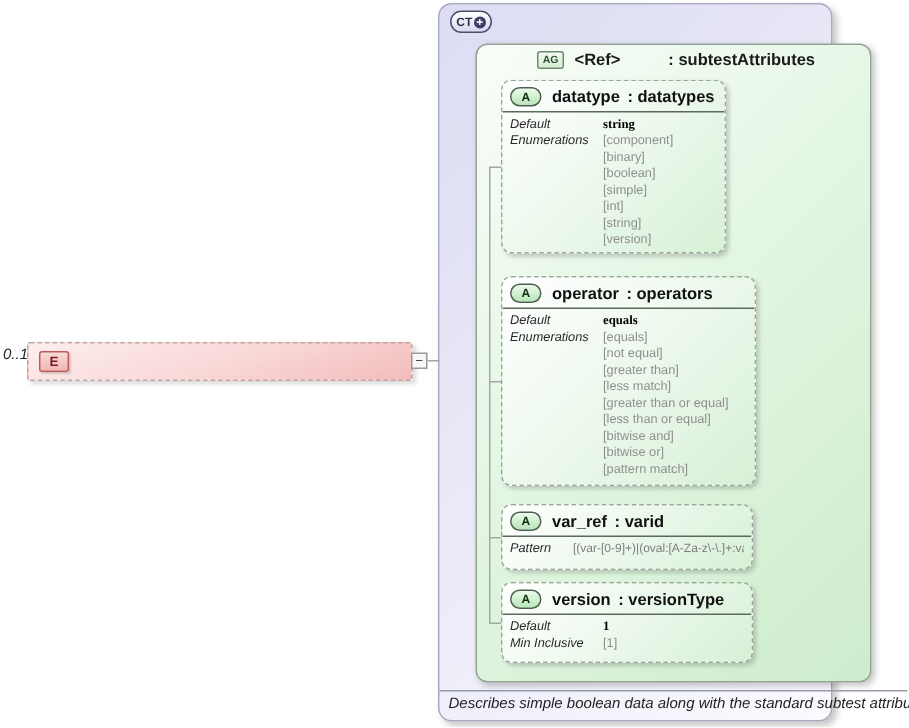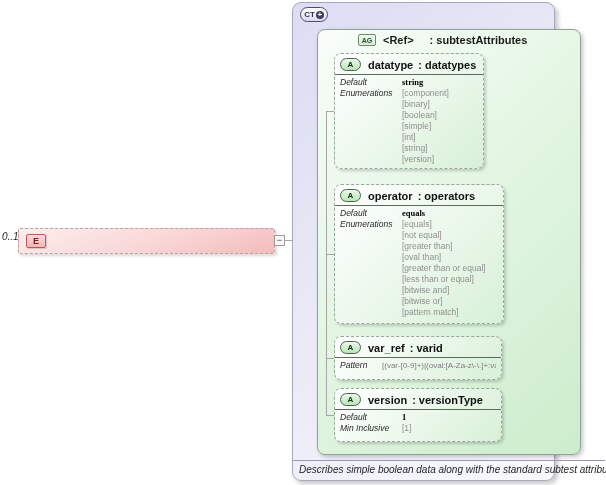--- a/index.html
+++ b/index.html
@@ -57,21 +57,21 @@
     background:linear-gradient(135deg,#f9fdf9 0%,#e3f6e3 45%,#cdeccd 100%);
     box-shadow:2px 2px 4px rgba(0,0,0,0.22);
   }
   .ag-header{position:absolute;left:8px;top:4px;display:flex;align-items:center;padding-left:32px;}
   .ag-icon{
     width:18px;height:12px;box-sizing:border-box;border:1px solid #6e8a6e;border-radius:2px;
     background:linear-gradient(#f0faf0,#d4eed4);color:#2e4d2e;font-size:7px;font-weight:bold;
     display:flex;align-items:center;justify-content:center;
   }
   .ag-ref{font-size:11px;font-weight:bold;color:#1a1a1a;margin-left:7px;}
-  .ag-type{font-size:11px;font-weight:bold;color:#1a1a1a;margin-left:16px;}
+  .ag-type{font-size:11px;font-weight:bold;color:#1a1a1a;margin-left:32px;}
   
   .attr-box{
     position:absolute;box-sizing:border-box;
     border:1px dashed #9aa89a;border-radius:7px;
     background:linear-gradient(135deg,#ffffff 0%,#eef9ee 45%,#d7f0d7 100%);
     box-shadow:2px 2px 3px rgba(0,0,0,0.18);
     padding:3px 5px;overflow:hidden;
   }
   .attr-header{display:flex;align-items:center;height:15px;}
   .a-icon{
@@ -160,21 +160,21 @@
         </div>
         <div class="attr-sep"></div>
         <div class="facts">
           <div class="fact-label">Default</div>
           <div class="fact-default">equals</div>
           <div class="fact-label">Enumerations</div>
           <div>
             <div class="enum">[equals]</div>
             <div class="enum">[not equal]</div>
             <div class="enum">[greater than]</div>
-            <div class="enum">[oval than]</div>
+            <div class="enum">[less match]</div>
             <div class="enum">[greater than or equal]</div>
             <div class="enum">[less than or equal]</div>
             <div class="enum">[bitwise and]</div>
             <div class="enum">[bitwise or]</div>
             <div class="enum">[pattern match]</div>
           </div>
         </div>
       </div>
 
       <div class="attr-box" style="left:16px;top:306px;width:168px;height:44px;">

